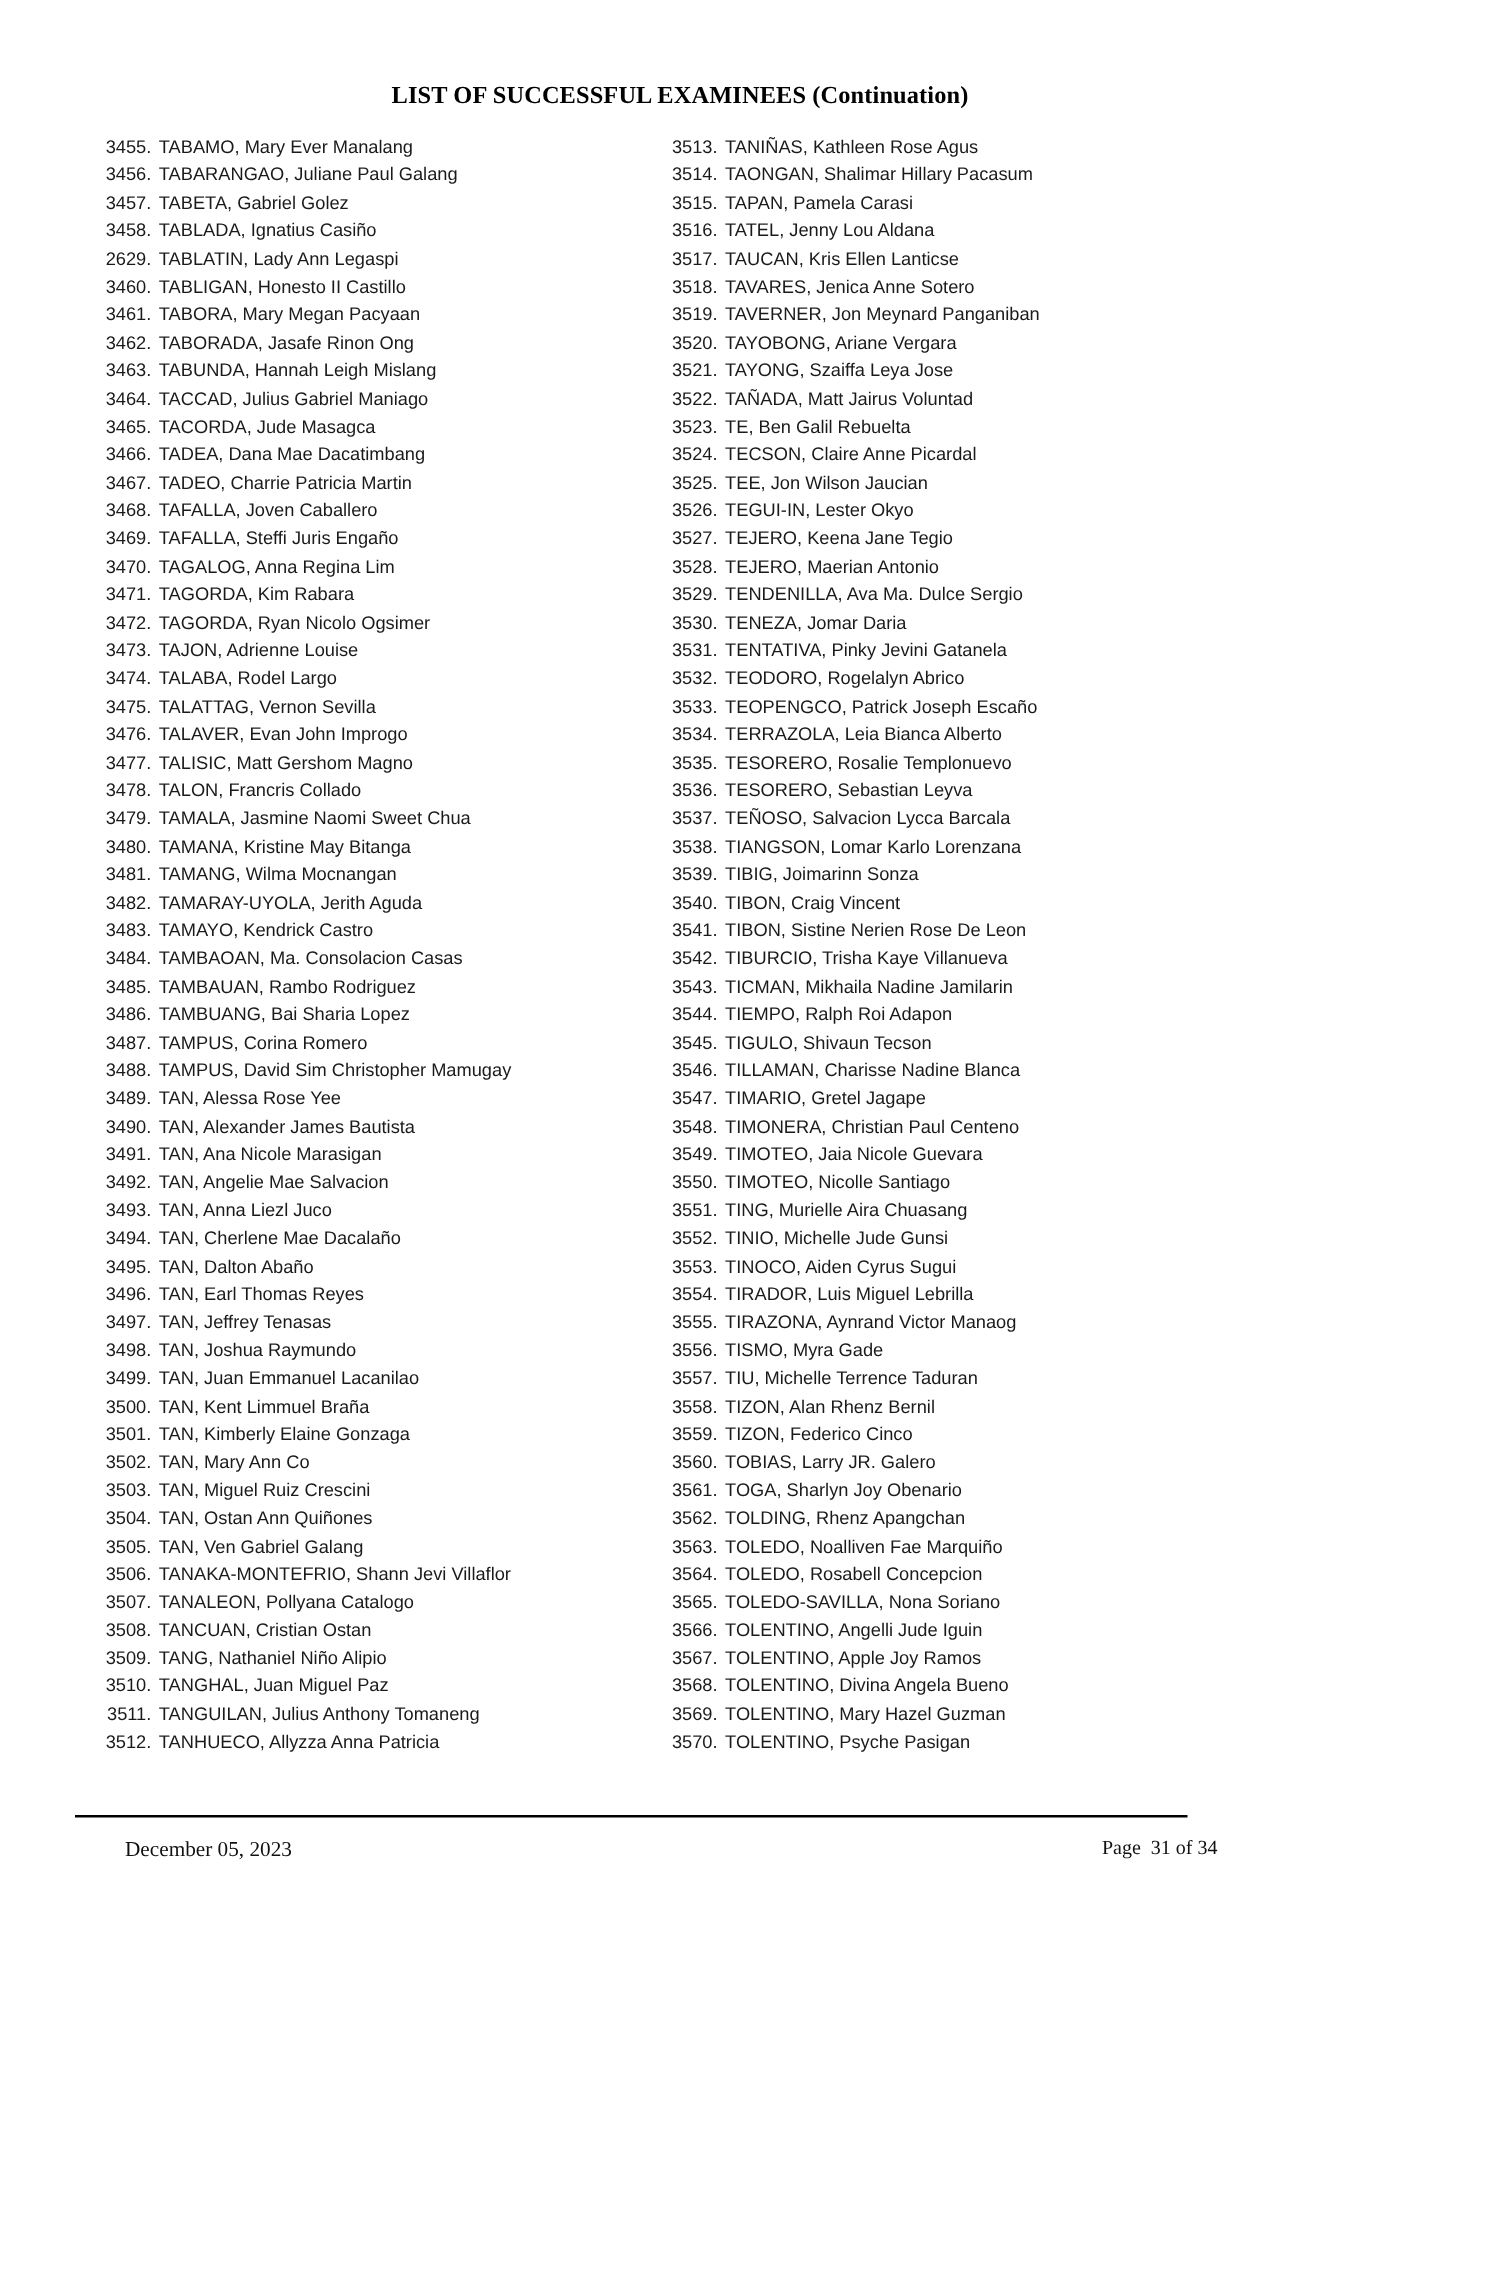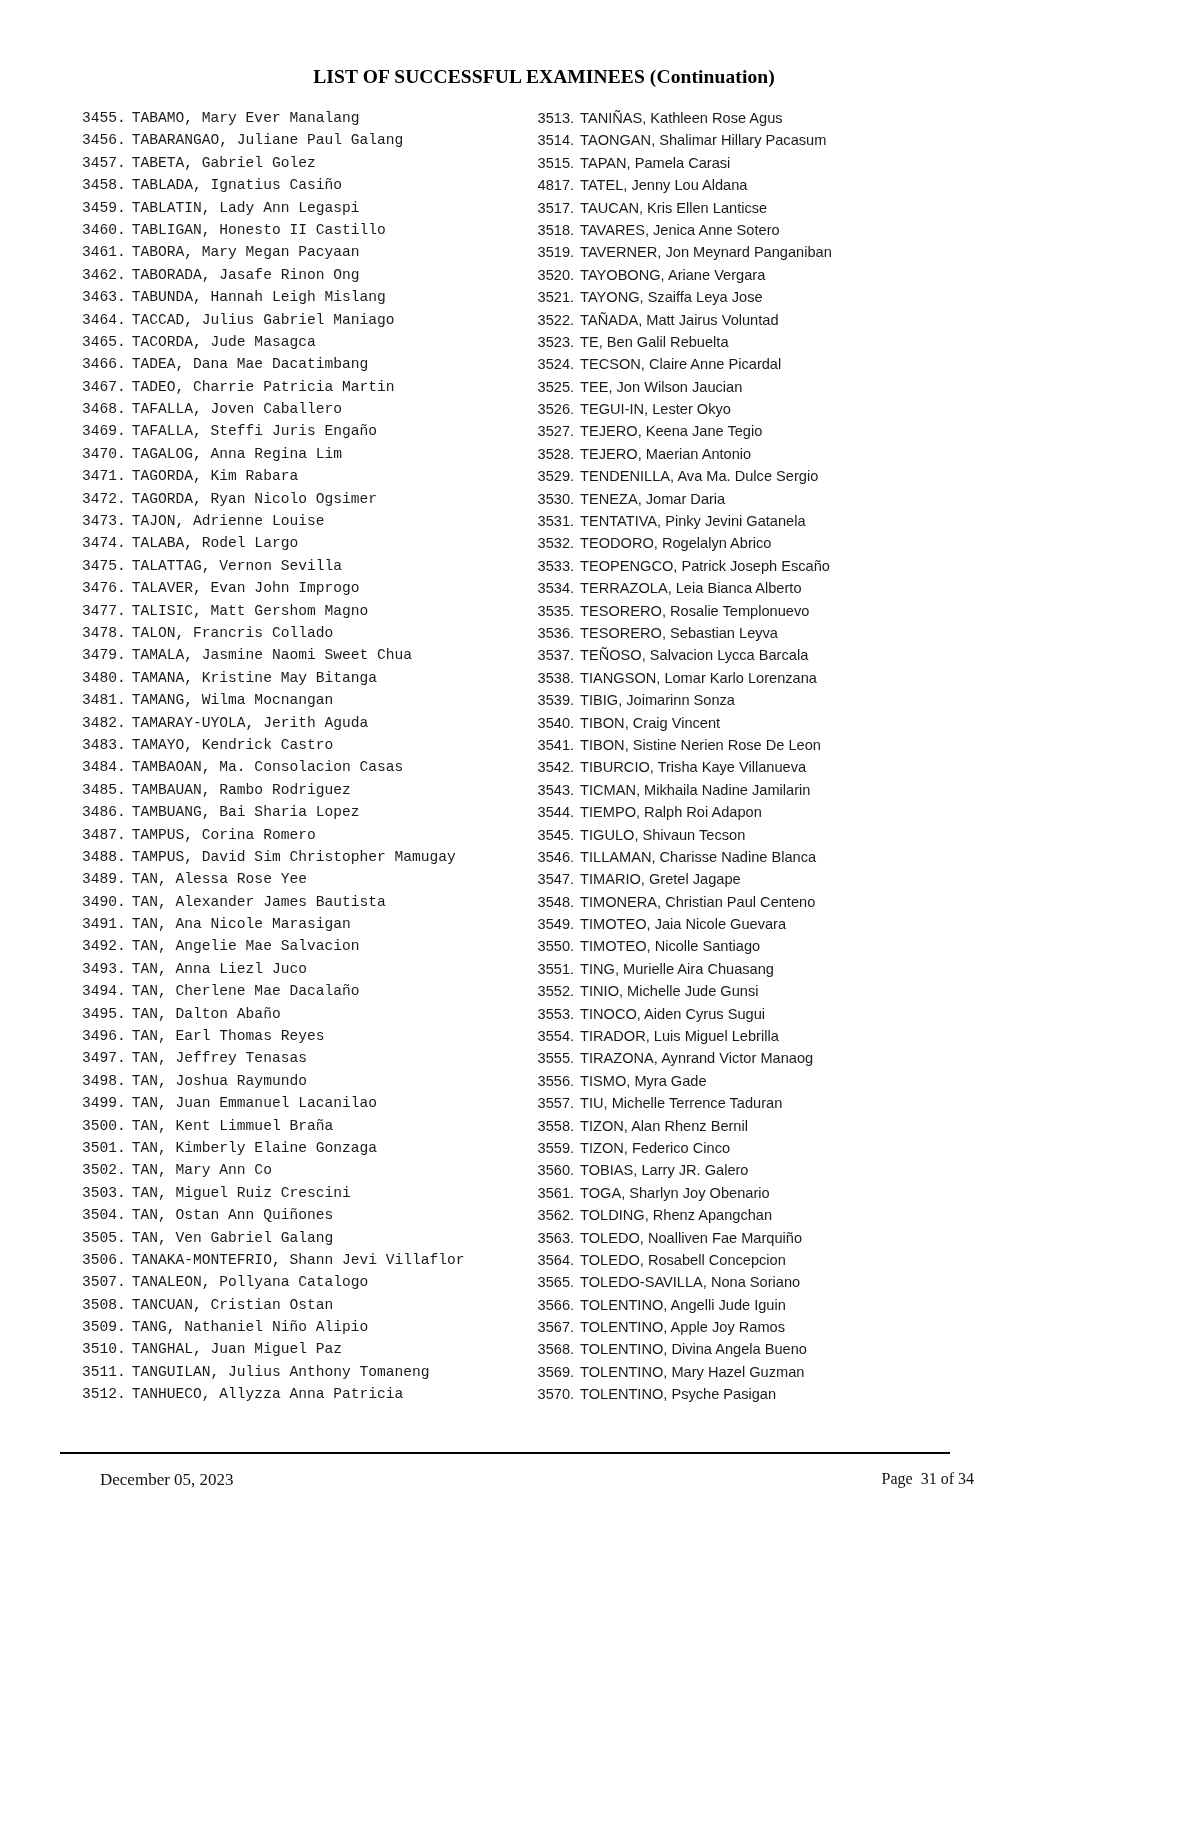--- a/index.html
+++ b/index.html
@@ -38,21 +38,21 @@
   .columns {
     position: absolute;
     left: 0;
     top: 107px;
     width: 1200px;
   }
   .col {
     position: absolute;
     top: 0;
   }
-  .col-left  { left: 68px;  width: 440px; font-family: Liberation Mono, monospace; }
+  .col-left  { left: 68px;  width: 440px; }
   .col-right { left: 521px; width: 460px; }
 
   .entry {
     display: flex;
     align-items: baseline;
     height: 22.4px;
     line-height: 22.4px;
     font-size: 14.6px;
     white-space: nowrap;
     color: #1a1a1a;
@@ -128,21 +128,21 @@
           <span class="num">3457</span>
           <span class="dot">.</span>
           <span class="nm">TABETA, Gabriel Golez</span>
         </div>
         <div class="entry">
           <span class="num">3458</span>
           <span class="dot">.</span>
           <span class="nm">TABLADA, Ignatius Casiño</span>
         </div>
         <div class="entry">
-          <span class="num">3459</span>
+          <span class="num">2629</span>
           <span class="dot">.</span>
           <span class="nm">TABLATIN, Lady Ann Legaspi</span>
         </div>
         <div class="entry">
           <span class="num">3460</span>
           <span class="dot">.</span>
           <span class="nm">TABLIGAN, Honesto II Castillo</span>
         </div>
         <div class="entry">
           <span class="num">3461</span>
@@ -415,21 +415,21 @@
           <span class="num">3514</span>
           <span class="dot">.</span>
           <span class="nm">TAONGAN, Shalimar Hillary Pacasum</span>
         </div>
         <div class="entry">
           <span class="num">3515</span>
           <span class="dot">.</span>
           <span class="nm">TAPAN, Pamela Carasi</span>
         </div>
         <div class="entry">
-          <span class="num">4817</span>
+          <span class="num">3516</span>
           <span class="dot">.</span>
           <span class="nm">TATEL, Jenny Lou Aldana</span>
         </div>
         <div class="entry">
           <span class="num">3517</span>
           <span class="dot">.</span>
           <span class="nm">TAUCAN, Kris Ellen Lanticse</span>
         </div>
         <div class="entry">
           <span class="num">3518</span>

